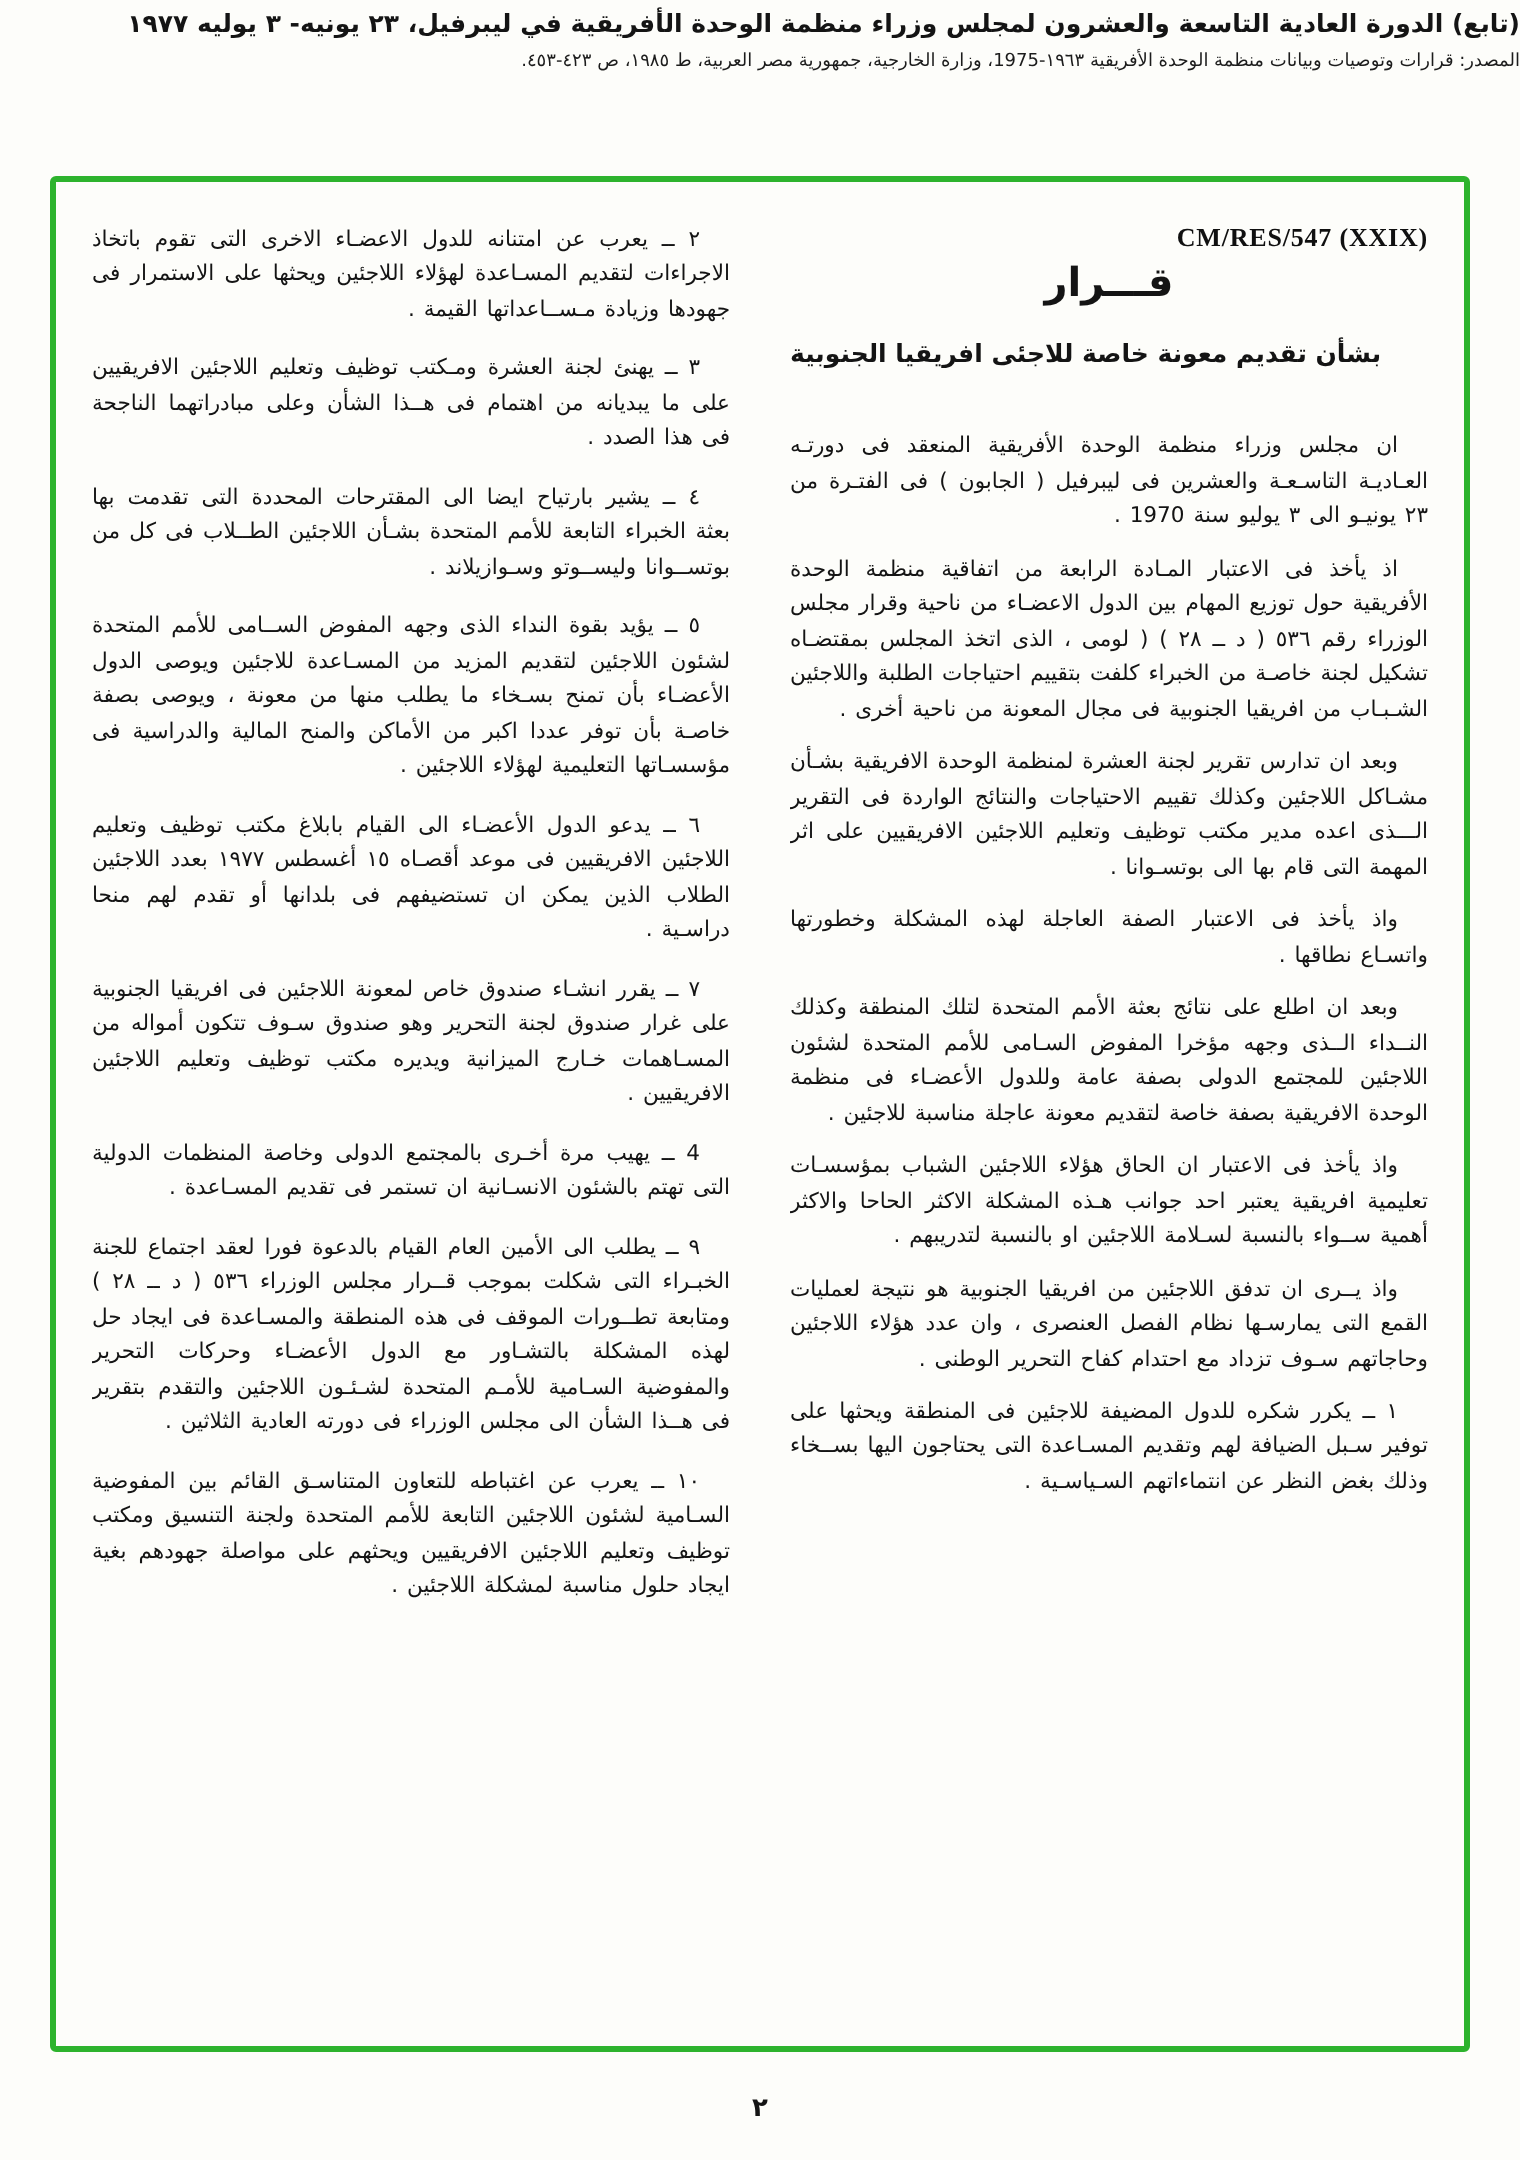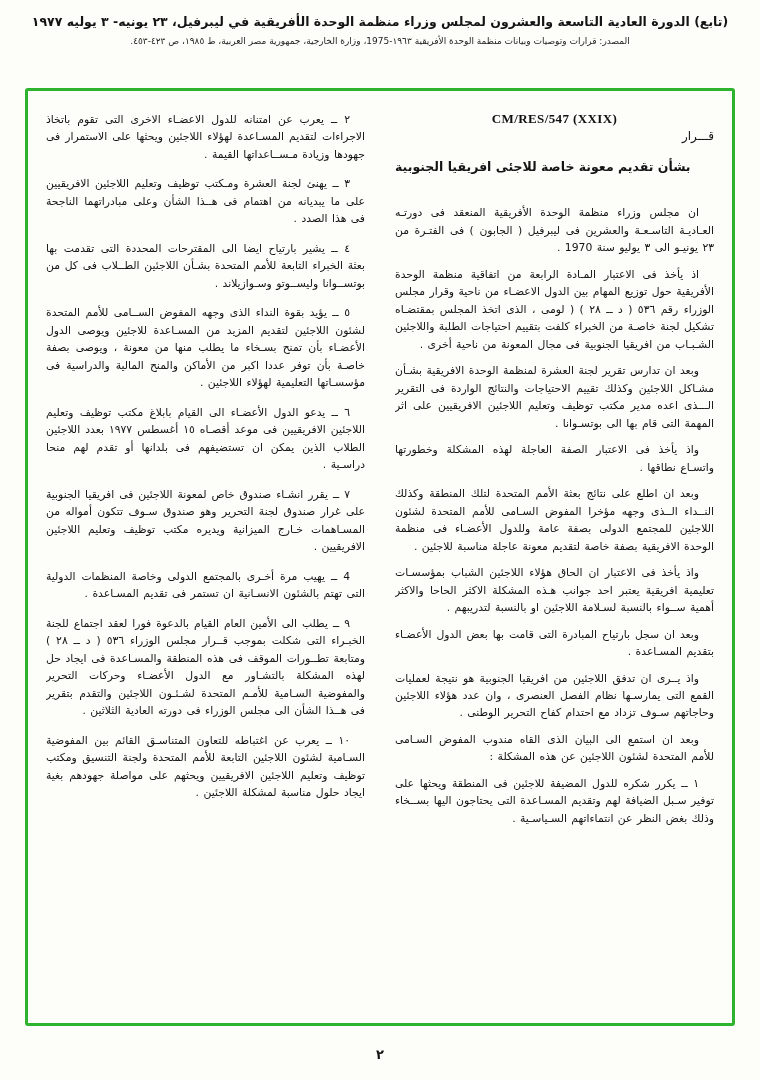--- a/index.html
+++ b/index.html
@@ -7,52 +7,52 @@
     width: 760px; height: 1080px;
     background: #fdfdfa;
     font-family: "DejaVu Sans", sans-serif;
     color: #141414;
     overflow: hidden;
     position: relative;
   }
   .page { width: 760px; height: 1080px; position: relative; }
 
   
-  .page-header { padding-top: 14px; text-align: center; direction: rtl; }
+  .page-header { padding-top: 4px; text-align: right; direction: rtl; }
   .header-line1 { font-size: 12.5px; font-weight: bold; letter-spacing: 0.2px; }
   .header-line2 { font-size: 9px; margin-top: 7px; color: #1c1c1c; }
 
   
   .content-box {
     position: absolute;
     left: 25px; top: 88px;
     width: 710px; height: 938px;
     border: 3px solid #2db32d;
     border-radius: 3px;
     padding: 20px 18px 14px 18px;
     background: #fdfdfa;
     overflow: hidden;
   }
   .columns { display: flex; direction: rtl; gap: 30px; height: 100%; }
   .col { flex: 1 1 0; overflow: hidden; direction: rtl; }
 
   .ref {
     direction: ltr;
-    text-align: center;
+    text-align: right;
     font-family: "Liberation Serif", "DejaVu Serif", serif;
     font-size: 13px;
     font-weight: 600;
     letter-spacing: 0.4px;
     margin-bottom: 0;
     color: #101010;
   }
   .title {
-    text-align: right;
-    font-size: 12px;
-    font-weight: normal;
+    text-align: center;
+    font-size: 20px;
+    font-weight: bold;
     margin: 2px 0 14px 0;
     letter-spacing: 1px;
   }
   .subject {
     text-align: left;
     font-size: 12.5px;
     font-weight: bold;
     line-height: 1.55;
     margin-bottom: 28px;
   }
@@ -93,23 +93,21 @@
       <div class="col col-right">
         <div class="ref">CM/RES/547 (XXIX)</div>
         <div class="title">قـــرار</div>
         <div class="subject">بشأن تقديم معونة خاصة للاجئى افريقيا الجنوبية</div>
         <p class="para">ان مجلس وزراء منظمة الوحدة الأفريقية المنعقد فى دورتـه العـاديـة التاسـعـة والعشرين فى ليبرفيل ( الجابون ) فى الفتـرة من ٢٣ يونيـو الى ٣ يوليو سنة 1970 .</p>
         <p class="para">اذ يأخذ فى الاعتبار المـادة الرابعة من اتفاقية منظمة الوحدة الأفريقية حول توزيع المهام بين الدول الاعضـاء من ناحية وقرار مجلس الوزراء رقم ٥٣٦ ( د ــ ٢٨ ) ( لومى ، الذى اتخذ المجلس بمقتضـاه تشكيل لجنة خاصـة من الخبراء كلفت بتقييم احتياجات الطلبة واللاجئين الشـبـاب من افريقيا الجنوبية فى مجال المعونة من ناحية أخرى .</p>
         <p class="para">وبعد ان تدارس تقرير لجنة العشرة لمنظمة الوحدة الافريقية بشـأن مشـاكل اللاجئين وكذلك تقييم الاحتياجات والنتائج الواردة فى التقرير الـــذى اعده مدير مكتب توظيف وتعليم اللاجئين الافريقيين على اثر المهمة التى قام بها الى بوتسـوانا .</p>
         <p class="para">واذ يأخذ فى الاعتبار الصفة العاجلة لهذه المشكلة وخطورتها واتسـاع نطاقها .</p>
         <p class="para">وبعد ان اطلع على نتائج بعثة الأمم المتحدة لتلك المنطقة وكذلك النــداء الــذى وجهه مؤخرا المفوض السـامى للأمم المتحدة لشئون اللاجئين للمجتمع الدولى بصفة عامة وللدول الأعضـاء فى منظمة الوحدة الافريقية بصفة خاصة لتقديم معونة عاجلة مناسبة للاجئين .</p>
         <p class="para">واذ يأخذ فى الاعتبار ان الحاق هؤلاء اللاجئين الشباب بمؤسسـات تعليمية افريقية يعتبر احد جوانب هـذه المشكلة الاكثر الحاحا والاكثر أهمية ســواء بالنسبة لسـلامة اللاجئين او بالنسبة لتدريبهم .</p>
-        <p class="para">وبعد ان سجل بارتياح المبادرة التى قامت بها بعض الدول الأعضـاء بتقديم المسـاعدة .</p>
         <p class="para">واذ يــرى ان تدفق اللاجئين من افريقيا الجنوبية هو نتيجة لعمليات القمع التى يمارسـها نظام الفصل العنصرى ، وان عدد هؤلاء اللاجئين وحاجاتهم سـوف تزداد مع احتدام كفاح التحرير الوطنى .</p>
-        <p class="para">وبعد ان استمع الى البيان الذى القاه مندوب المفوض السـامى للأمم المتحدة لشئون اللاجئين عن هذه المشكلة :</p>
         <p class="para">١ ــ يكرر شكره للدول المضيفة للاجئين فى المنطقة ويحثها على توفير سـبل الضيافة لهم وتقديم المسـاعدة التى يحتاجون اليها بســخاء وذلك بغض النظر عن انتماءاتهم السـياسـية .</p>
       </div>
 
       <div class="col col-left">
         <p class="para">٢ ــ يعرب عن امتنانه للدول الاعضـاء الاخرى التى تقوم باتخاذ الاجراءات لتقديم المسـاعدة لهؤلاء اللاجئين ويحثها على الاستمرار فى جهودها وزيادة مـســاعداتها القيمة .</p>
         <p class="para">٣ ــ يهنئ لجنة العشرة ومـكتب توظيف وتعليم اللاجئين الافريقيين على ما يبديانه من اهتمام فى هــذا الشأن وعلى مبادراتهما الناجحة فى هذا الصدد .</p>
         <p class="para">٤ ــ يشير بارتياح ايضا الى المقترحات المحددة التى تقدمت بها بعثة الخبراء التابعة للأمم المتحدة بشـأن اللاجئين الطــلاب فى كل من بوتســوانا وليســوتو وسـوازيلاند .</p>
         <p class="para">٥ ــ يؤيد بقوة النداء الذى وجهه المفوض الســامى للأمم المتحدة لشئون اللاجئين لتقديم المزيد من المسـاعدة للاجئين ويوصى الدول الأعضـاء بأن تمنح بسـخاء ما يطلب منها من معونة ، ويوصى بصفة خاصـة بأن توفر عددا اكبر من الأماكن والمنح المالية والدراسية فى مؤسسـاتها التعليمية لهؤلاء اللاجئين .</p>
         <p class="para">٦ ــ يدعو الدول الأعضـاء الى القيام بابلاغ مكتب توظيف وتعليم اللاجئين الافريقيين فى موعد أقصـاه ١٥ أغسطس ١٩٧٧ بعدد اللاجئين الطلاب الذين يمكن ان تستضيفهم فى بلدانها أو تقدم لهم منحا دراسـية .</p>
         <p class="para">٧ ــ يقرر انشـاء صندوق خاص لمعونة اللاجئين فى افريقيا الجنوبية على غرار صندوق لجنة التحرير وهو صندوق سـوف تتكون أمواله من المسـاهمات خـارج الميزانية ويديره مكتب توظيف وتعليم اللاجئين الافريقيين .</p>

